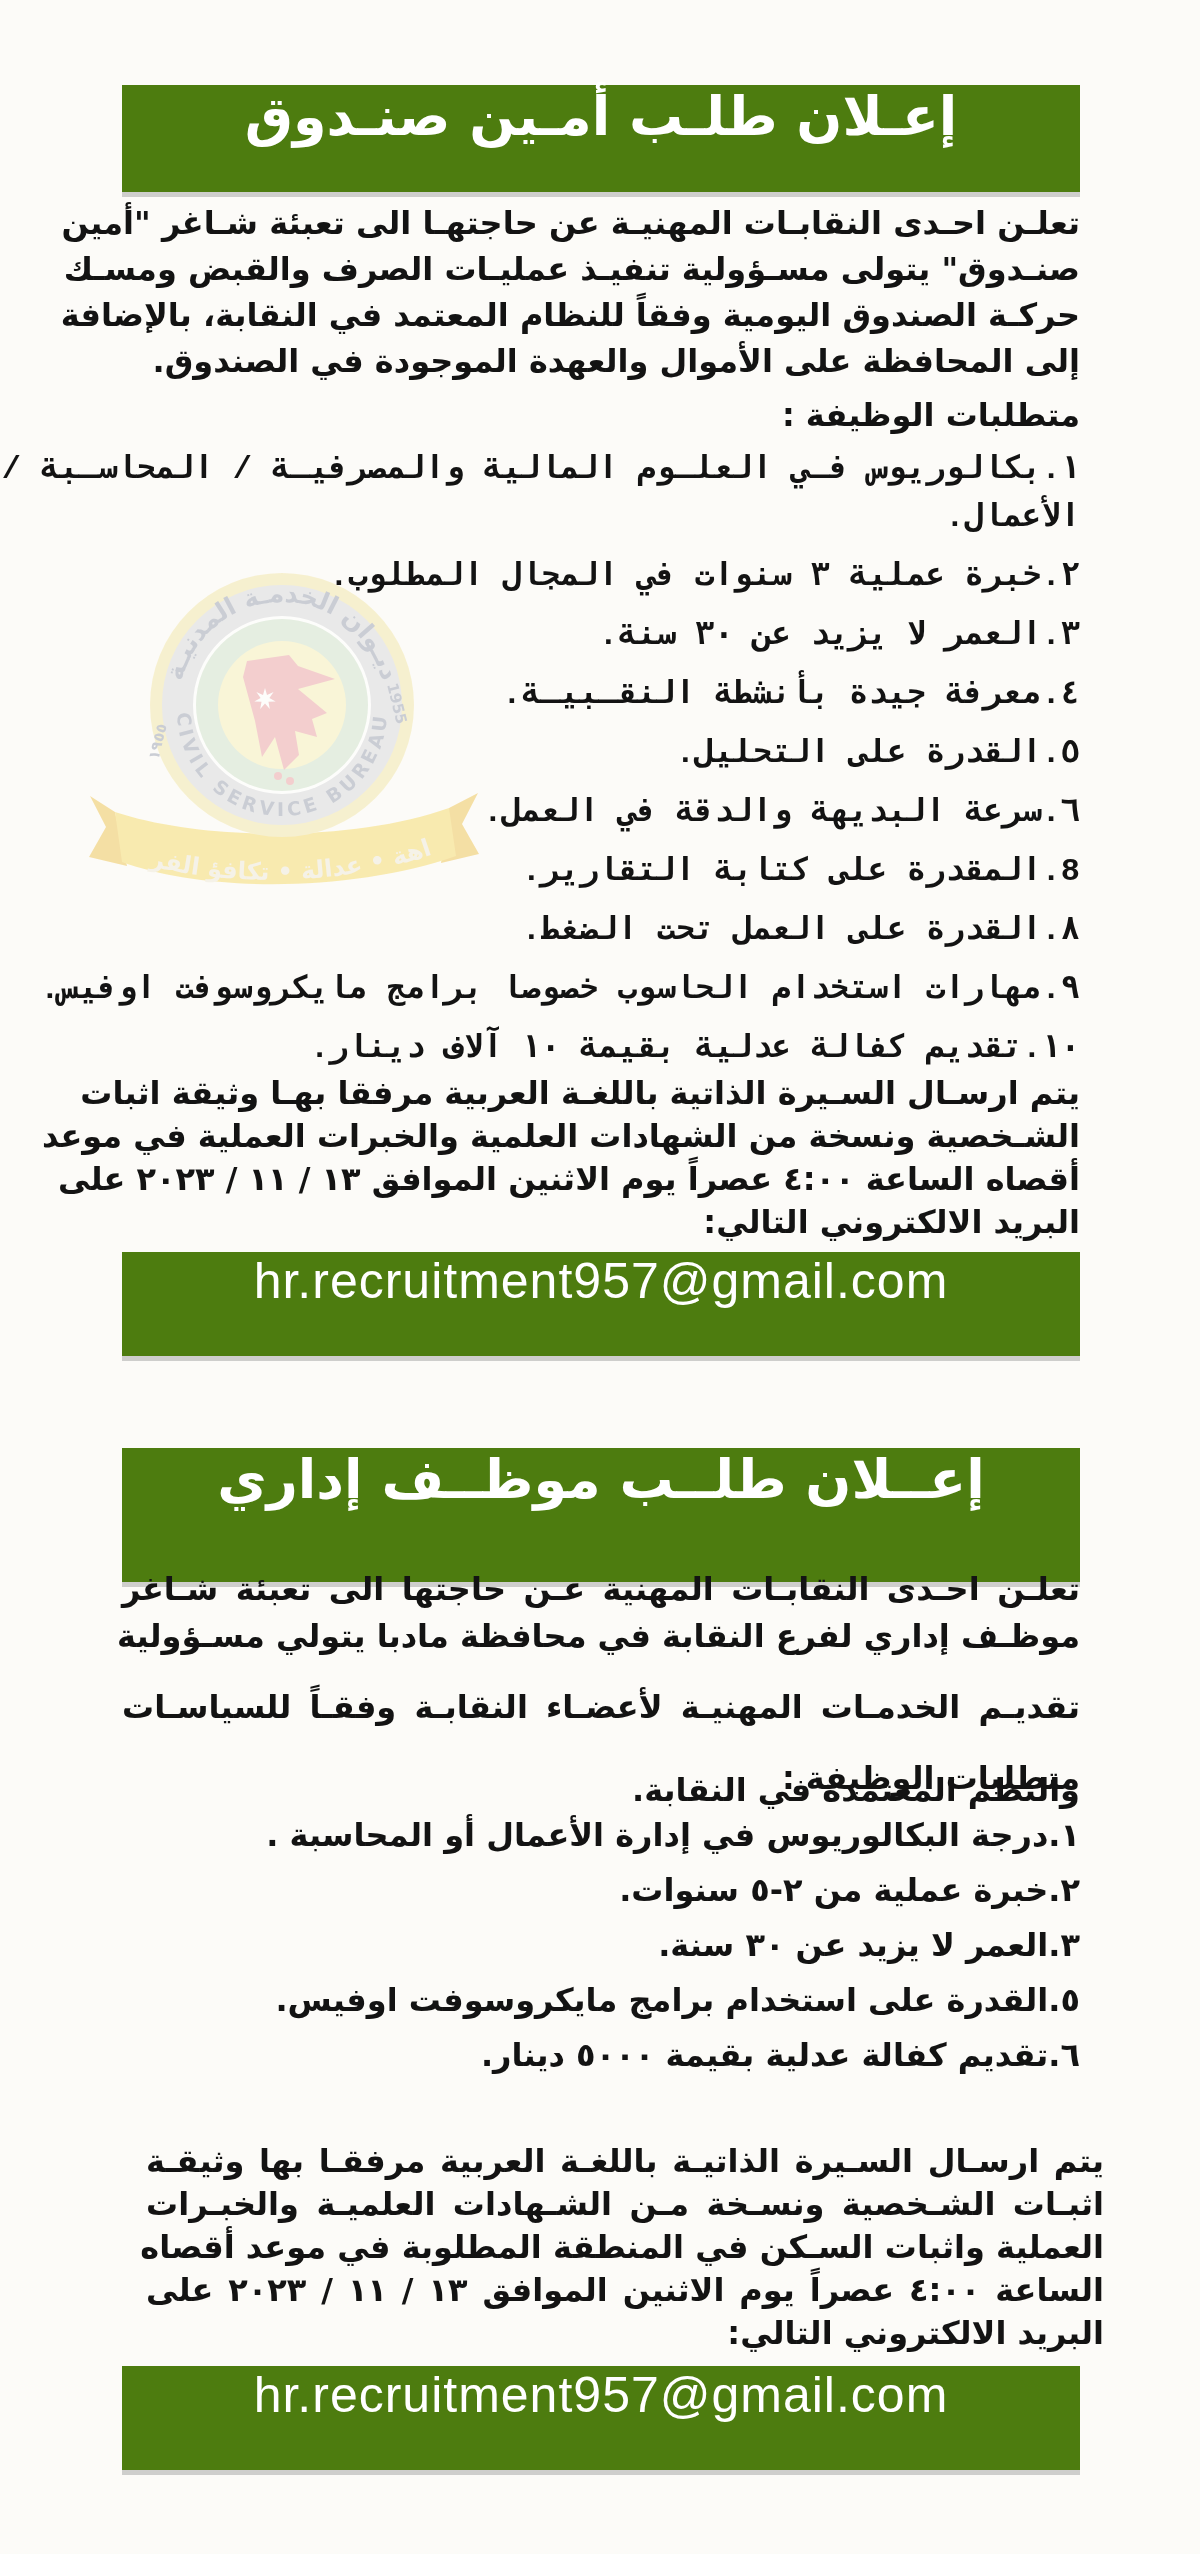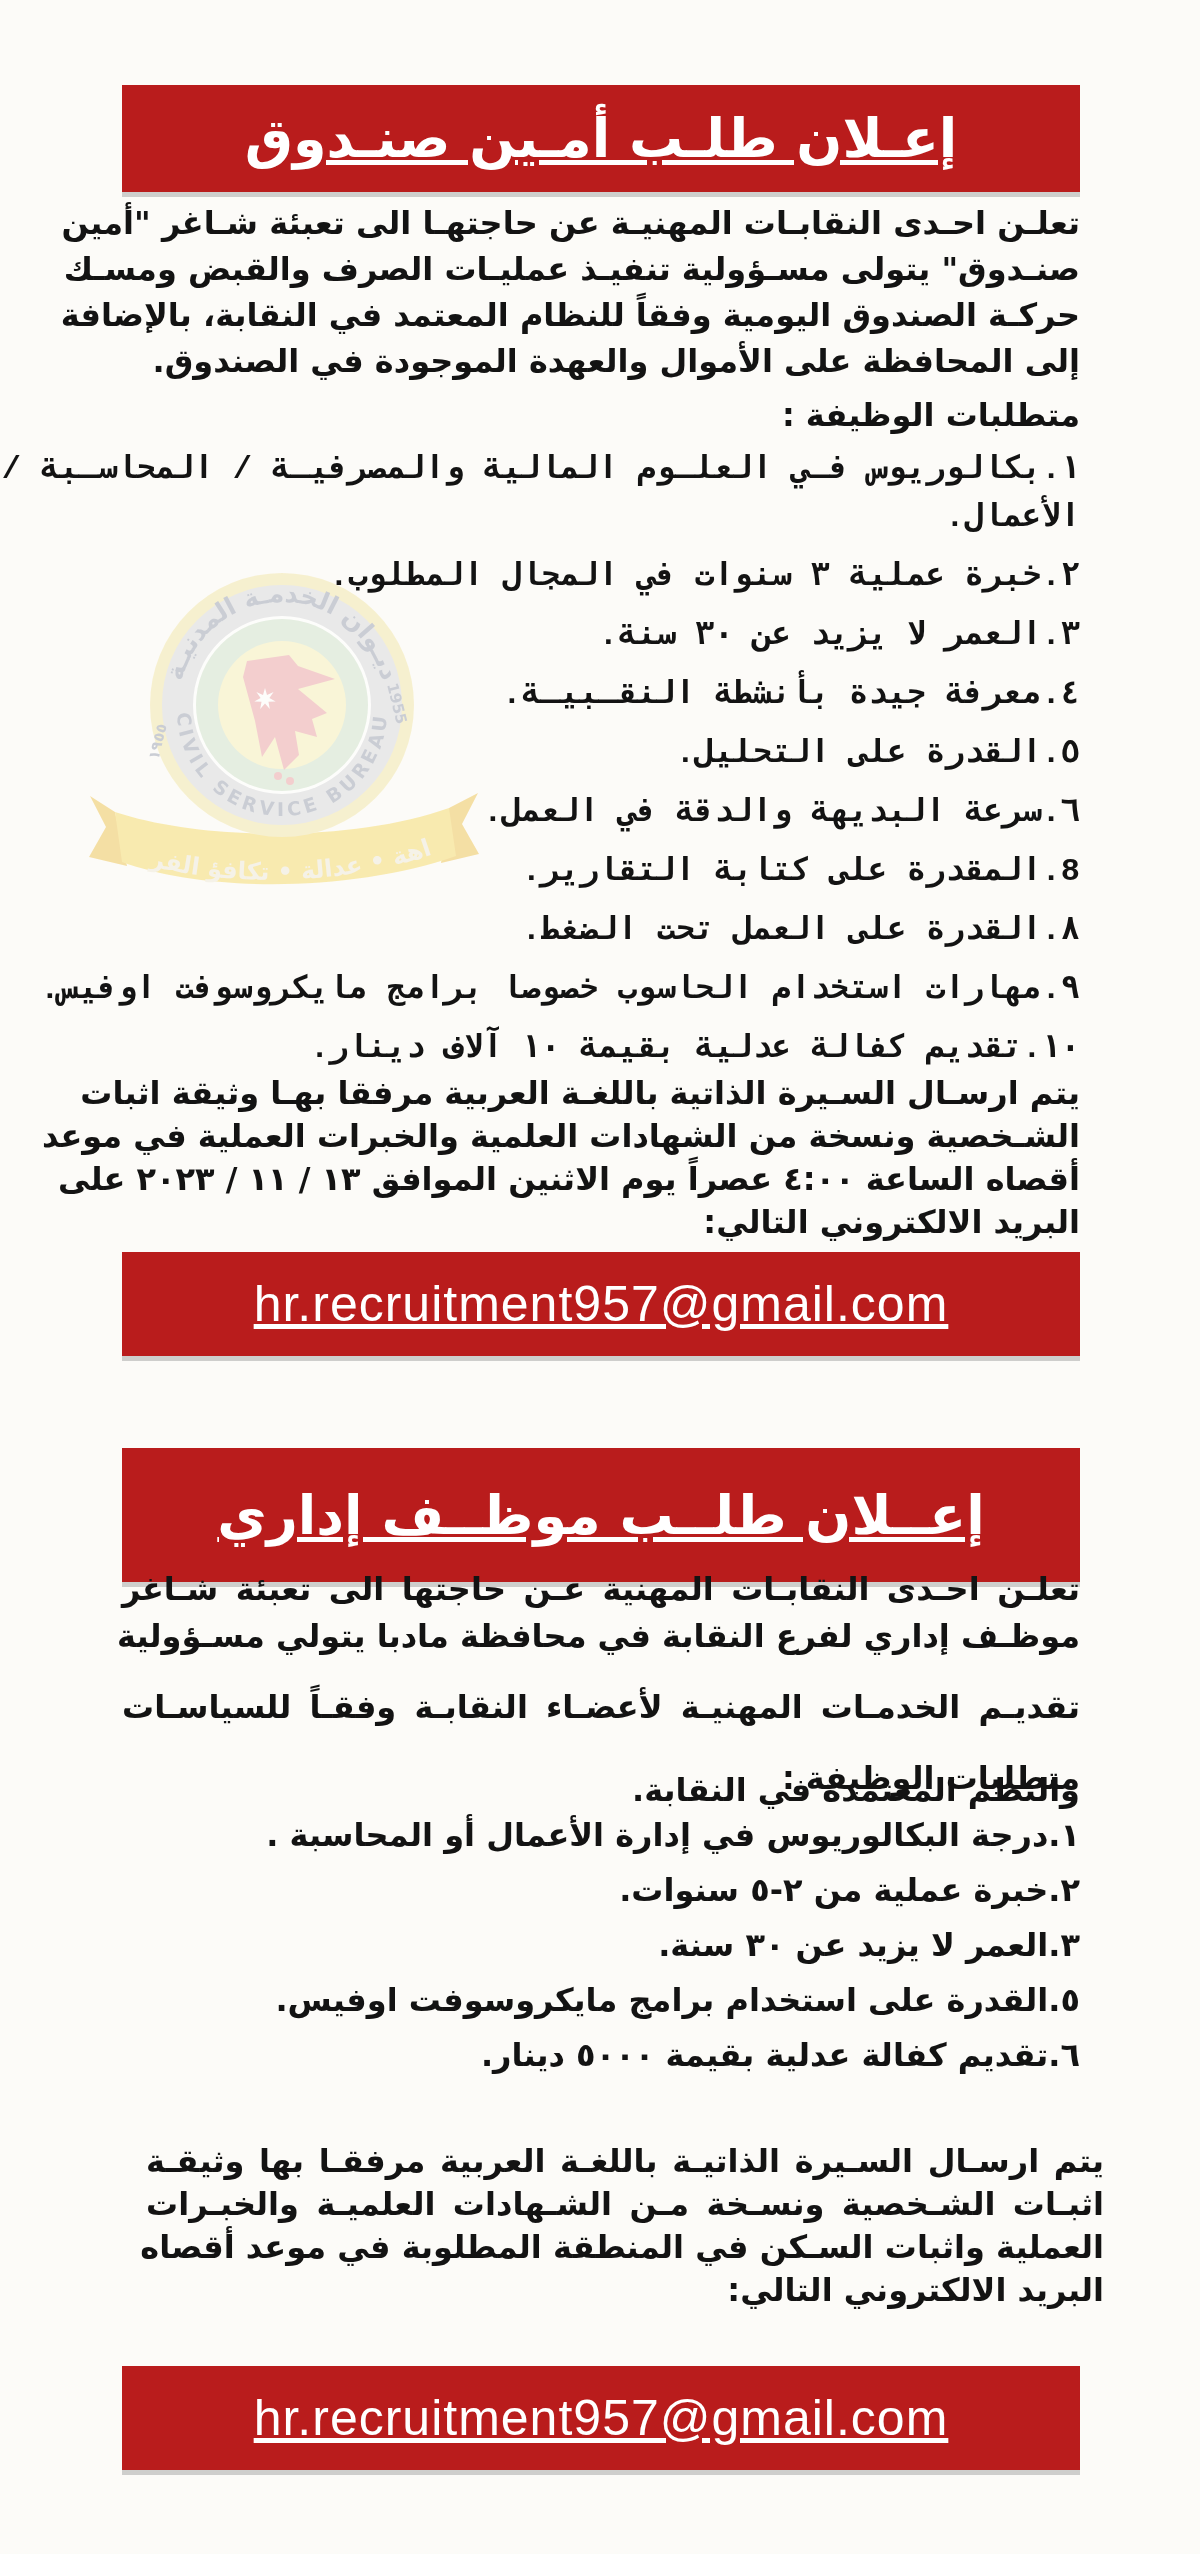--- a/index.html
+++ b/index.html
@@ -6,25 +6,24 @@
   .page{
     position:relative;
     width:1200px;height:2554px;
     background:#fcfbf8;
     font-family:"DejaVu Sans",sans-serif;
     overflow:hidden;
   }
   
   .bar{
     position:absolute;left:122px;width:958px;
-    background:#b91c1c;color:#ffffff;
-    display:flex;align-items:center;justify-content:center;
+    background:#4d7c0f;color:#ffffff;
+    display:flex;justify-content:center;
     box-shadow:0 5px 0 rgba(150,150,150,.45);
     z-index:2;
-    text-decoration:underline;
   }
   .bar-title{
     font-size:54px;font-weight:bold;letter-spacing:1px;
     white-space:nowrap;
   }
   .email-text{
     font-family:"Liberation Sans","DejaVu Sans",sans-serif;
     font-size:50px;font-weight:400;letter-spacing:1px;
     direction:ltr;white-space:nowrap;
   }
@@ -150,20 +149,21 @@
     <div class="line">٢.خبرة عملية من ٢-٥ سنوات.</div>
     <div class="line">٣.العمر لا يزيد عن ٣٠ سنة.</div>
     <div class="line">٥.القدرة على استخدام برامج مايكروسوفت اوفيس.</div>
     <div class="line">٦.تقديم كفالة عدلية بقيمة ٥٠٠٠ دينار.</div>
   </div>
 
   <div class="col closing" style="top:2140px;margin-left:24px;">
     <div class="line stretch">يتم ارسـال السـيرة الذاتيـة باللغـة العربية مرفقـا بها وثيقـة</div>
     <div class="line stretch">اثبـات الشـخصية ونسـخة مـن الشـهادات العلميـة والخبـرات</div>
     <div class="line stretch">العملية واثبات السـكن في المنطقة المطلوبة في موعد أقصاه</div>
+    <div class="line stretch">الساعة ٤:٠٠ عصراً يوم الاثنين الموافق ١٣ / ١١ / ٢٠٢٣ على</div>
     <div class="line">البريد الالكتروني التالي:</div>
   </div>
 
   <div class="bar" style="top:2366px;height:104px;">
     <div class="email-text">hr.recruitment957@gmail.com</div>
   </div>
 
 </div>
 
 </body></html>

